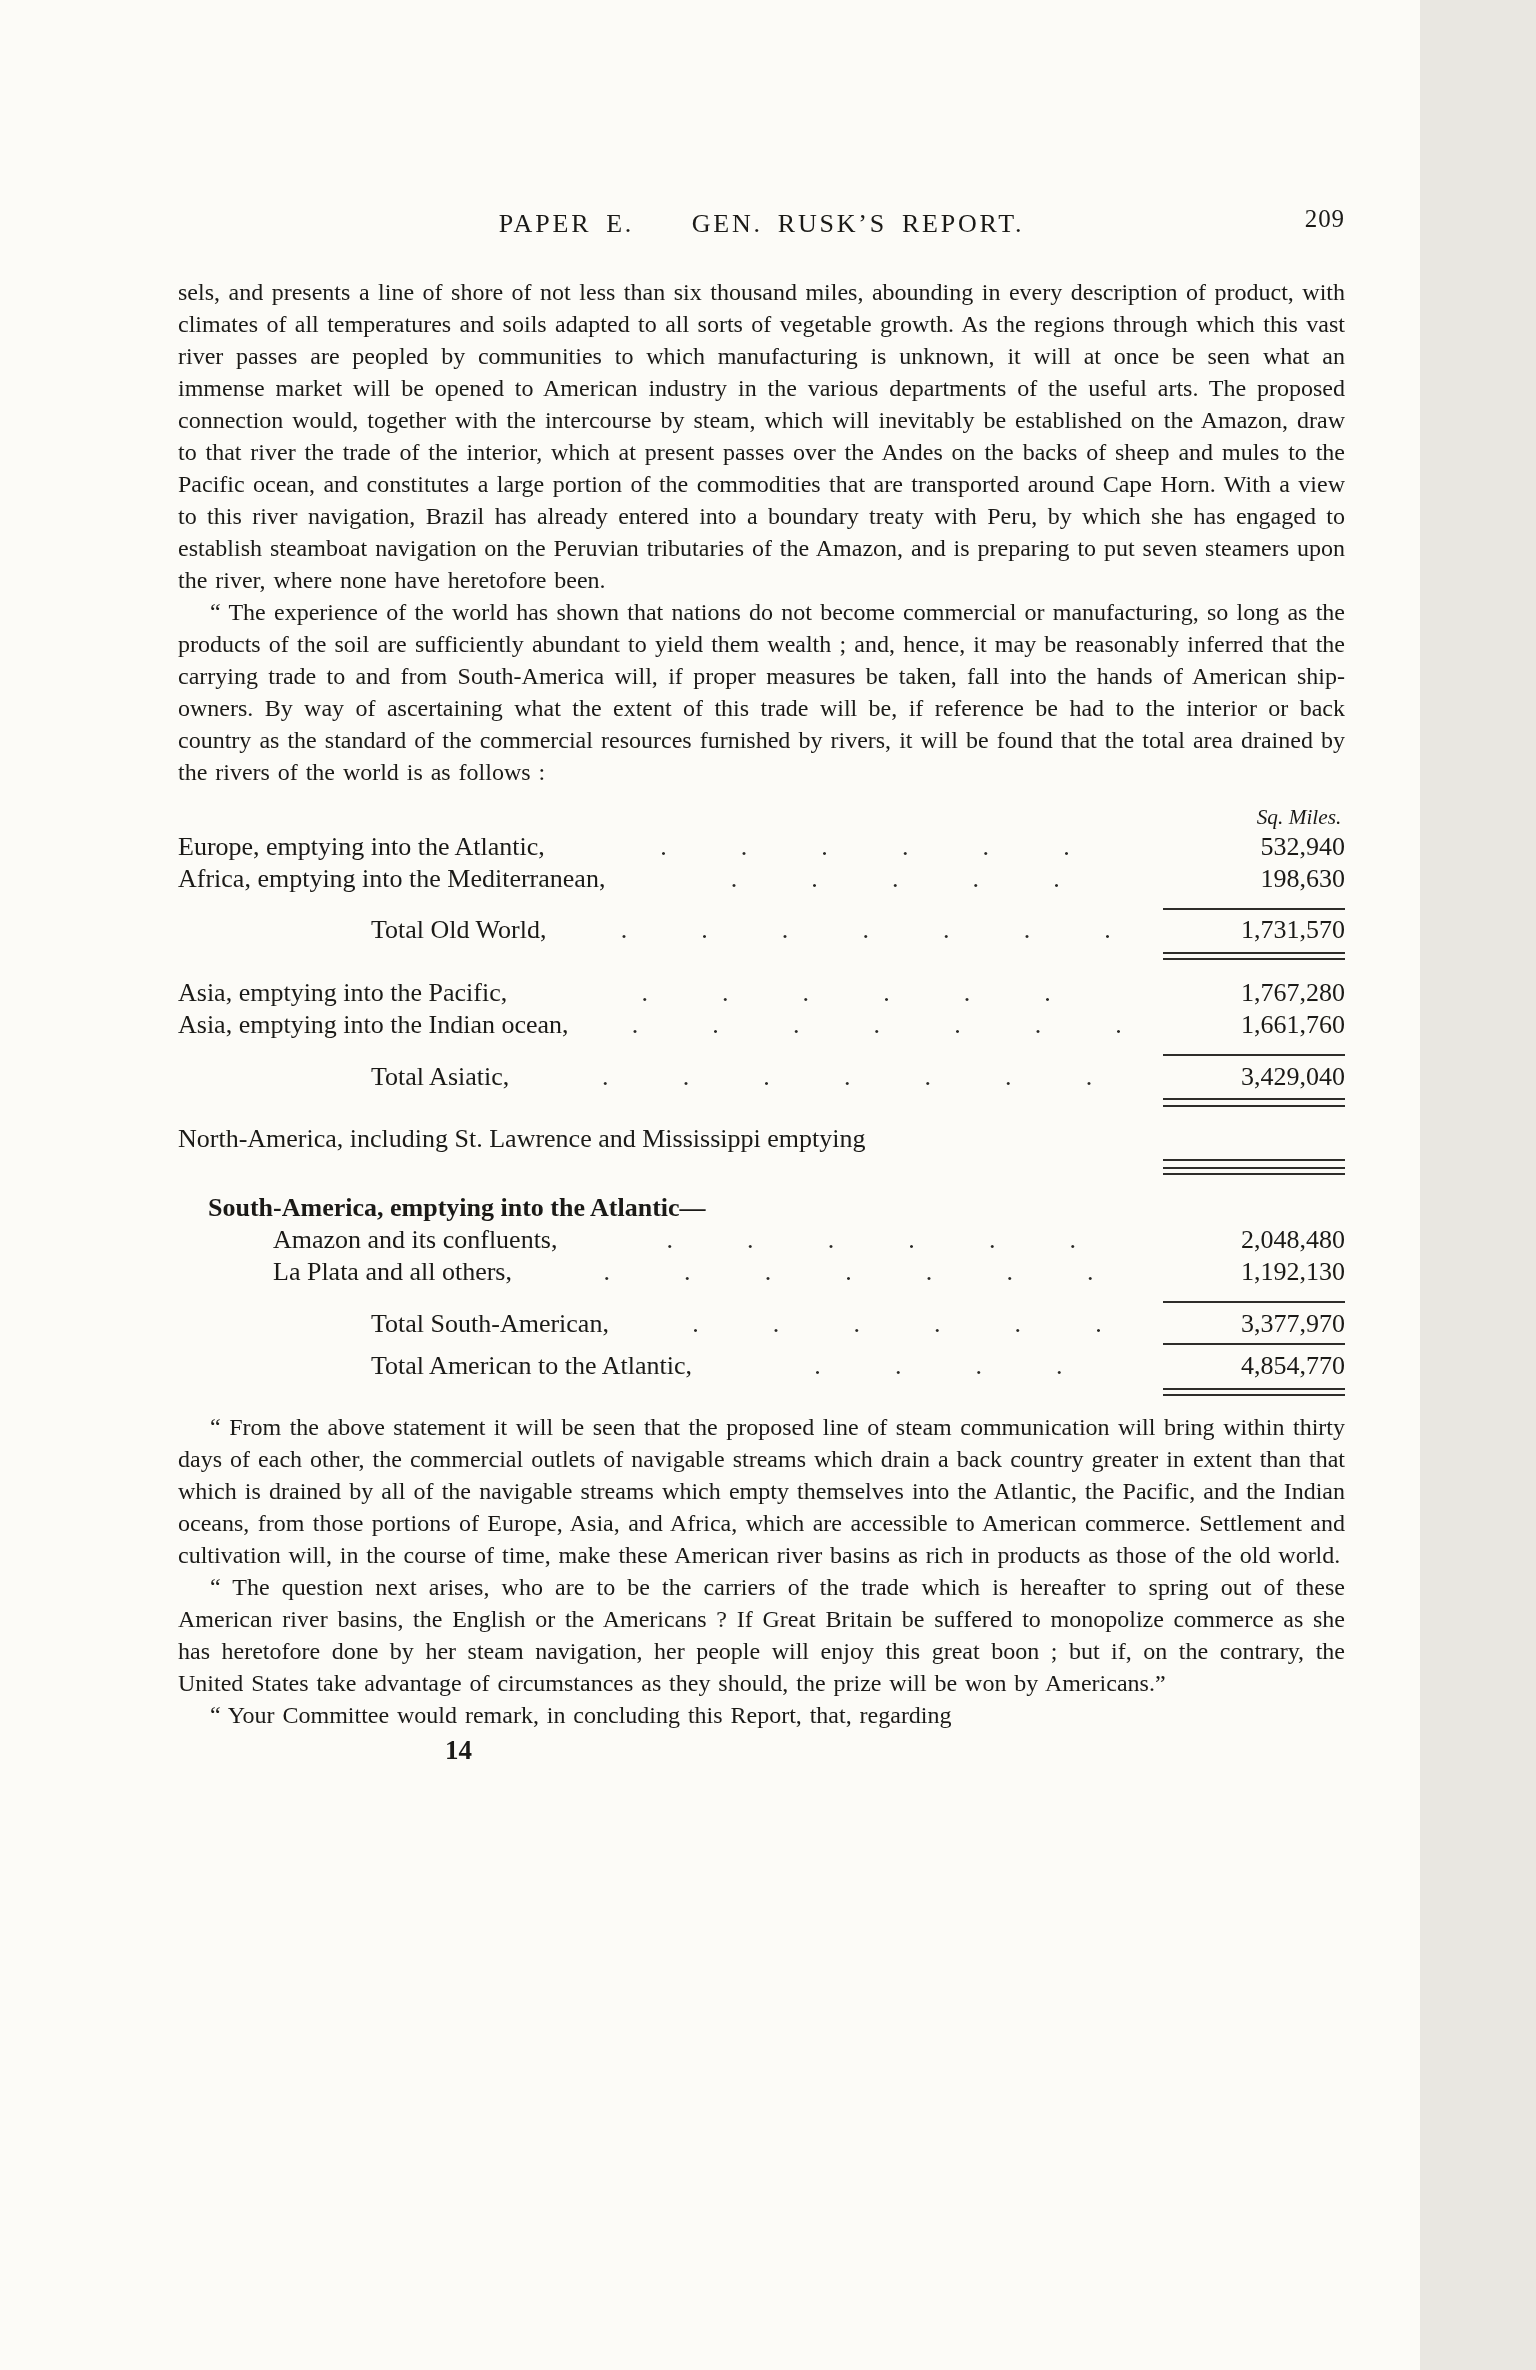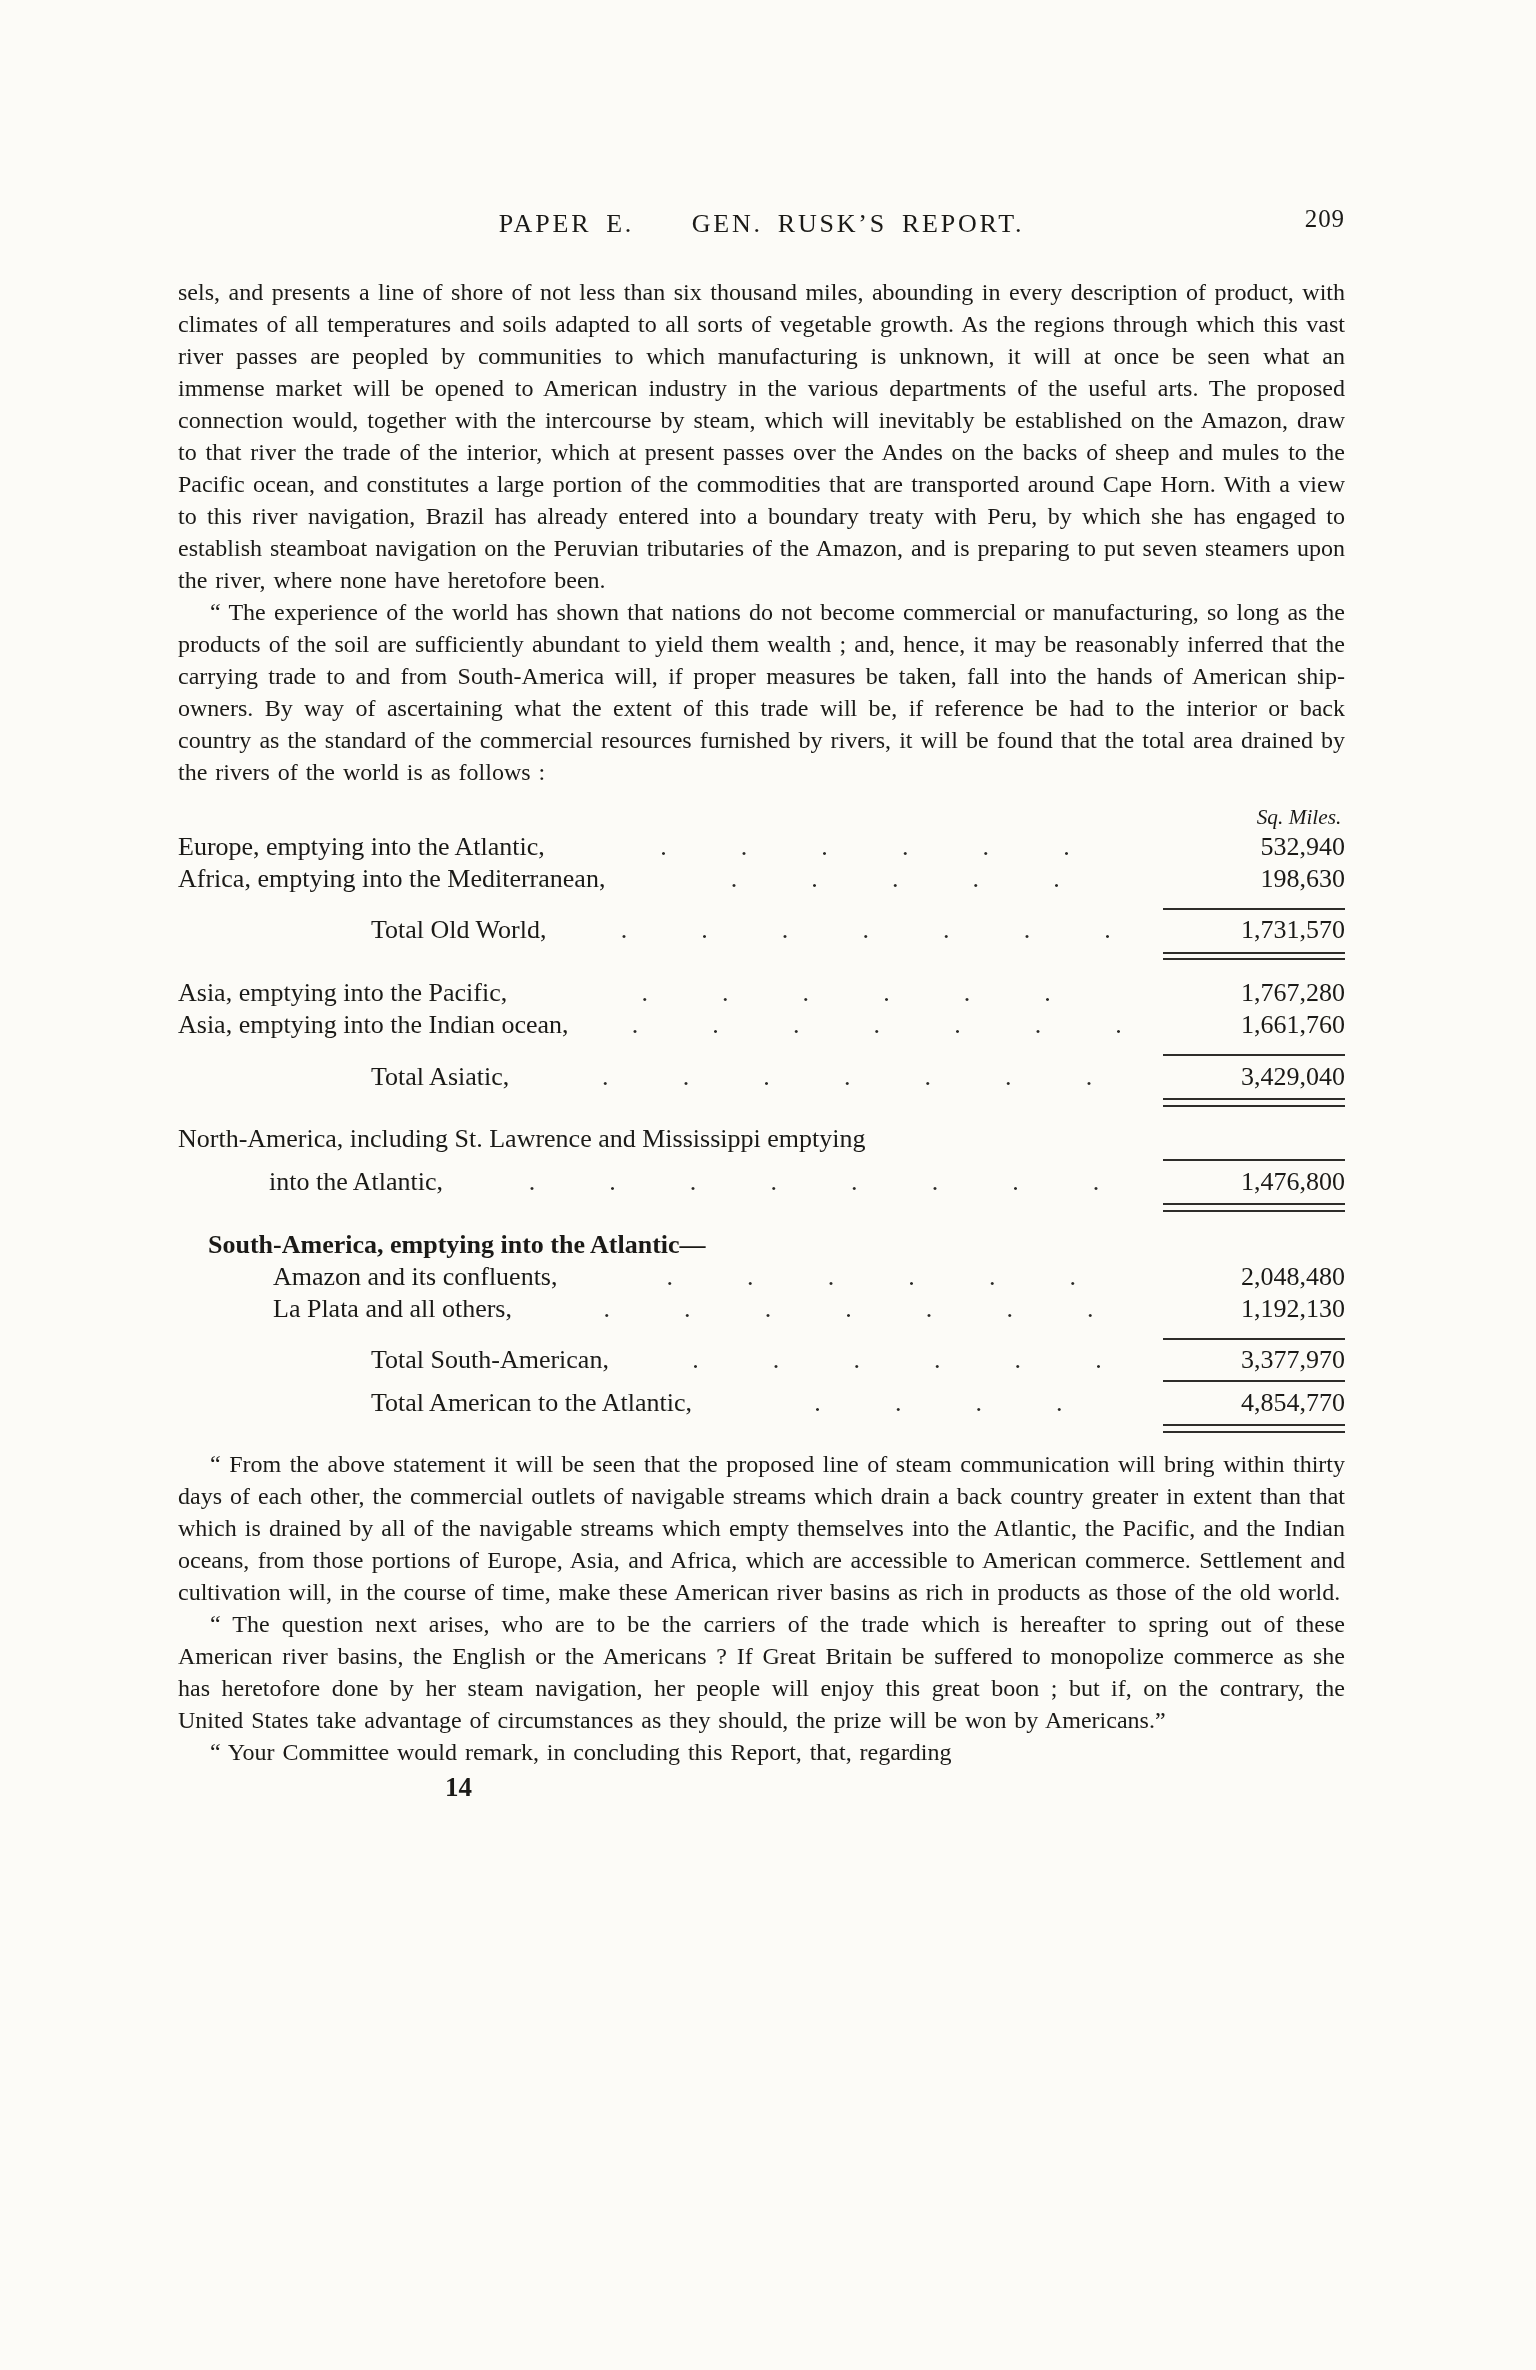--- a/index.html
+++ b/index.html
@@ -4,21 +4,21 @@
 <style>
   html, body { margin: 0; padding: 0; }
   body {
     width: 1536px; height: 2371px;
     background: #e9e7e1;
     font-family: "Liberation Serif", serif;
     color: #1b1a17;
   }
   .page {
     position: relative;
-    width: 1536px; height: 2371px;
+    width: 1420px; height: 2371px;
     background: #fcfbf7;
     overflow: hidden;
   }
   .content {
     position: absolute;
     left: 178px; top: 209px;
     width: 1167px;
   }
   .running-head {
     position: relative;
@@ -149,25 +149,20 @@
         <span class="dots">. . . . . . .</span>
         <span class="tval">3,429,040</span>
       </div>
       <div class="dbl-rule"></div>
       <div class="gap"></div>
 
       <div class="trow">
         <span class="tlabel">North-America, including St. Lawrence and Mississippi emptying</span>
       </div>
       <div class="srule"></div>
-      <div class="trow ind-cont">
-        <span class="tlabel">into the Atlantic,</span>
-        <span class="dots">. . . . . . . .</span>
-        <span class="tval">1,476,800</span>
-      </div>
       <div class="dbl-rule"></div>
       <div class="gap"></div>
 
       <div class="trow ind-sa">
         <span class="tlabel">South-America, emptying into the Atlantic—</span>
       </div>
       <div class="trow ind-sub">
         <span class="tlabel">Amazon and its confluents,</span>
         <span class="dots">. . . . . .</span>
         <span class="tval">2,048,480</span>

